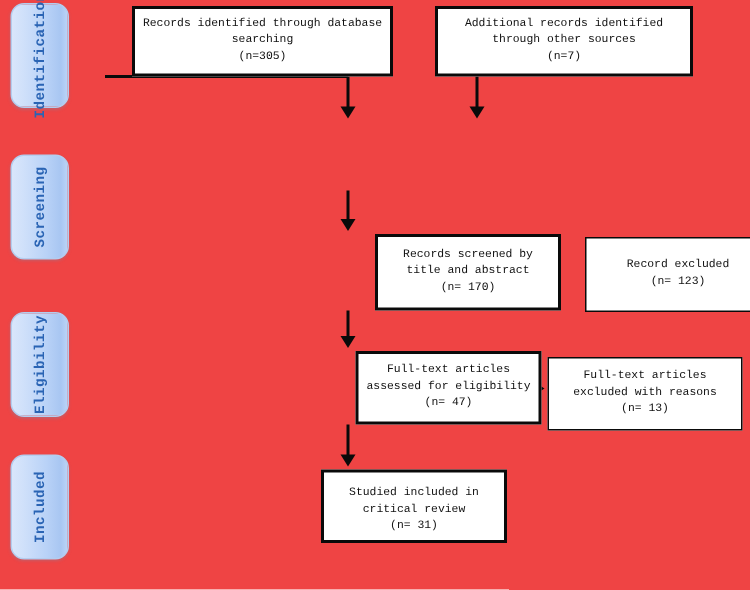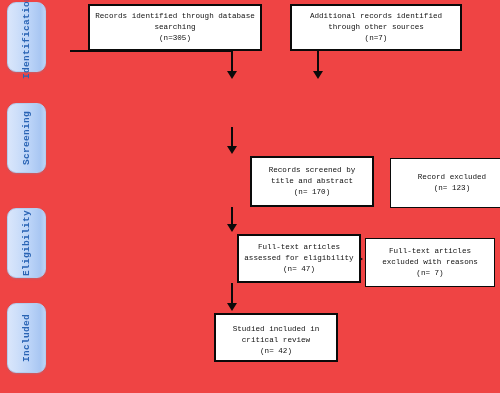--- a/index.html
+++ b/index.html
@@ -152,21 +152,21 @@
 (n= 123)</div>
   </div>
 
   <div class="box" style="left:213px; top:234px; width:124px; height:49px;margin-left:24px;">
     <div class="txt">Full-text articles assessed for eligibility
 (n= 47)</div>
   </div>
 
   <div class="box thin" style="left:365px; top:238px; width:130px; height:49px;">
     <div class="txt">Full-text articles excluded with reasons
-(n= 7)</div>
+(n= 13)</div>
   </div>
 
   <div class="box top-align" style="left:214px; top:313px; width:124px; height:49px;">
     <div class="txt">Studied included in critical review
-(n= 42)</div>
+(n= 31)</div>
   </div>
 
 </div>
 
 </body></html>

